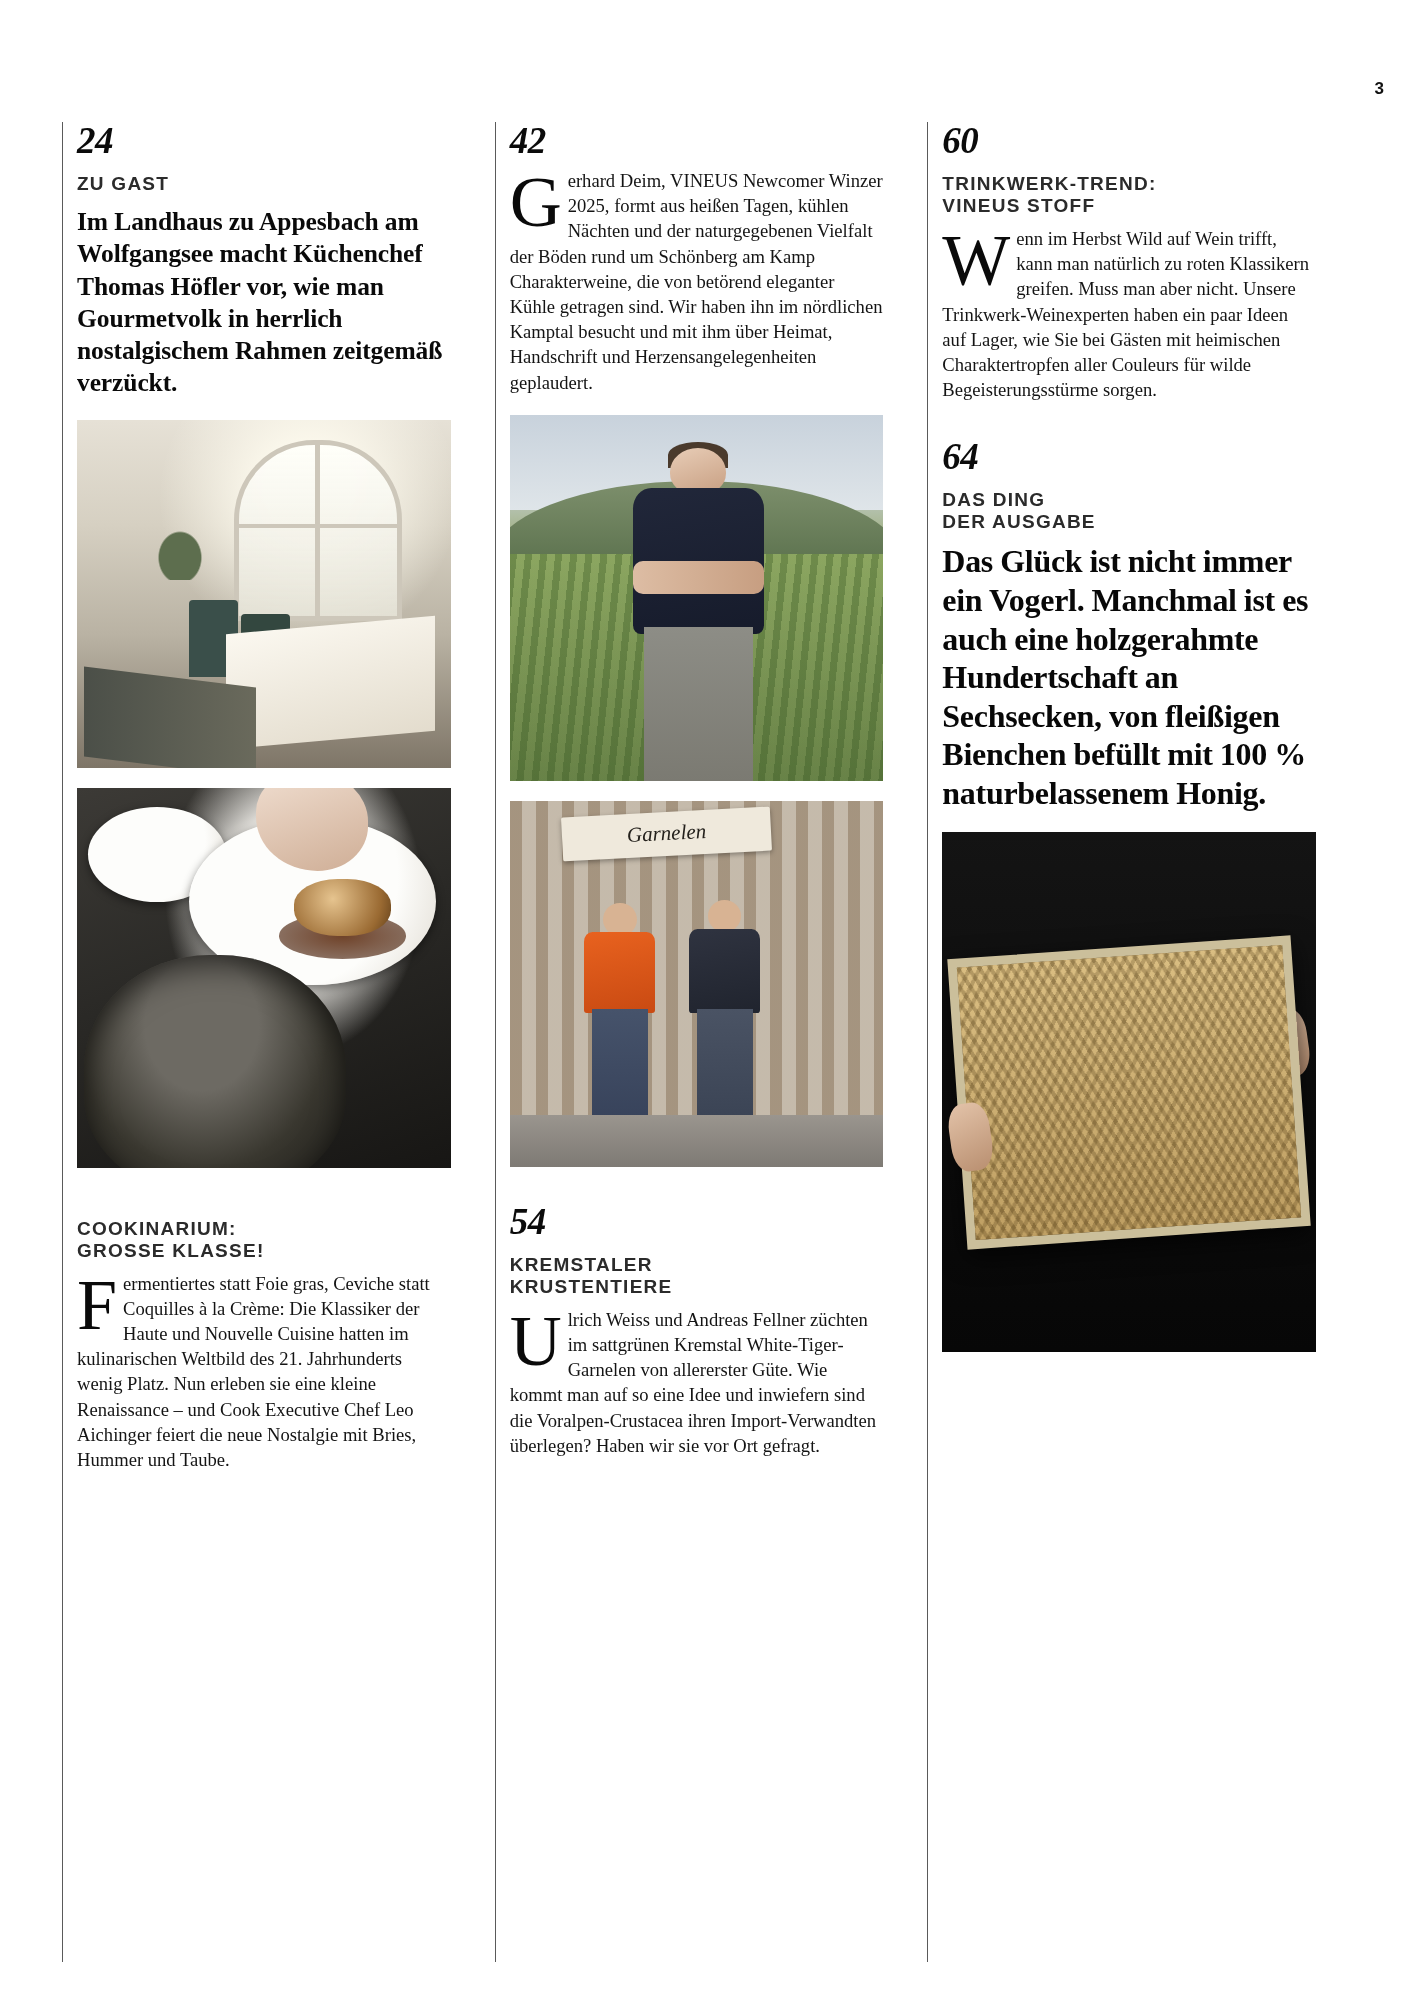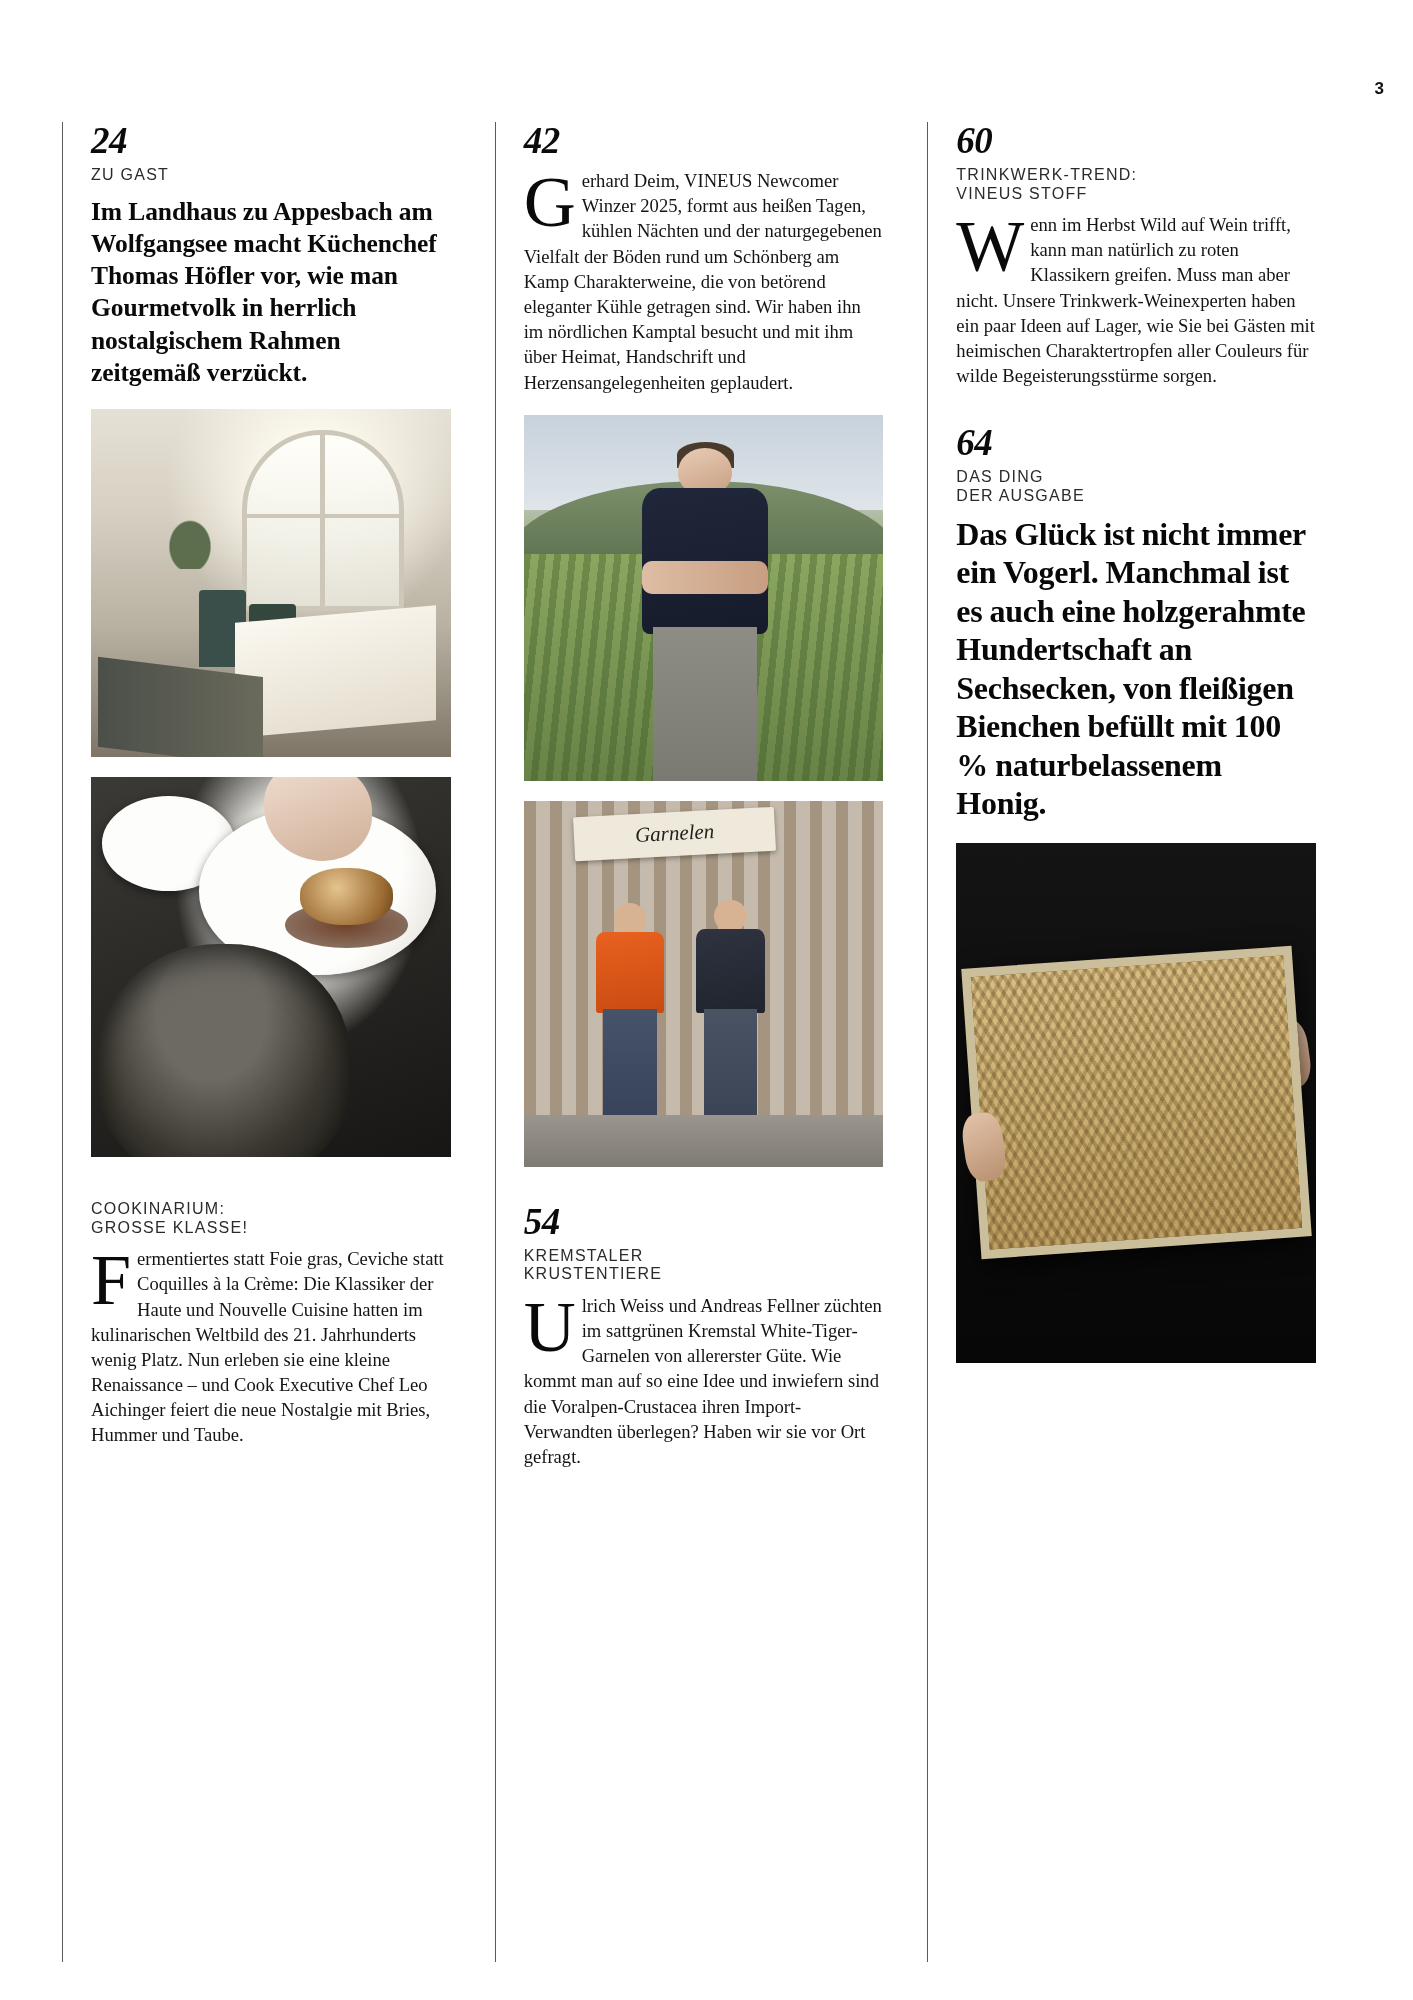--- a/index.html
+++ b/index.html
@@ -38,21 +38,21 @@
     left: 62px;
     width: 1298px;
     height: 1840px;
     display: flex;
     gap: 0;
   }
 
   .col {
     position: relative;
     width: 433px;
-    padding-left: 29px;
+    padding-left: 15px;
     padding-right: 44px;
   }
   .col::before {
     content: "";
     position: absolute;
     left: 0;
     top: 0;
     bottom: 0;
     width: 1px;
     background: #5a5a5a;
@@ -66,26 +66,26 @@
     font-style: italic;
     font-weight: bold;
     font-size: 37px;
     line-height: 1.0;
     color: #0b0b0b;
     letter-spacing: -0.5px;
   }
 
   .kicker {
     font-family: "Liberation Sans", sans-serif;
-    font-weight: 400;
-    font-size: 16px;
+    font-weight: 700;
+    font-size: 19px;
     line-height: 1.16;
     letter-spacing: 1.25px;
     color: #2b2b2b;
-    margin-top: 7px;
+    margin-top: 14px;
     white-space: pre-line;
   }
 
   
   .teaser-italic {
     font-family: "Liberation Serif", serif;
     font-weight: bold;
     font-size: 25.5px;
     line-height: 1.265;
     color: #0a0a0a;

